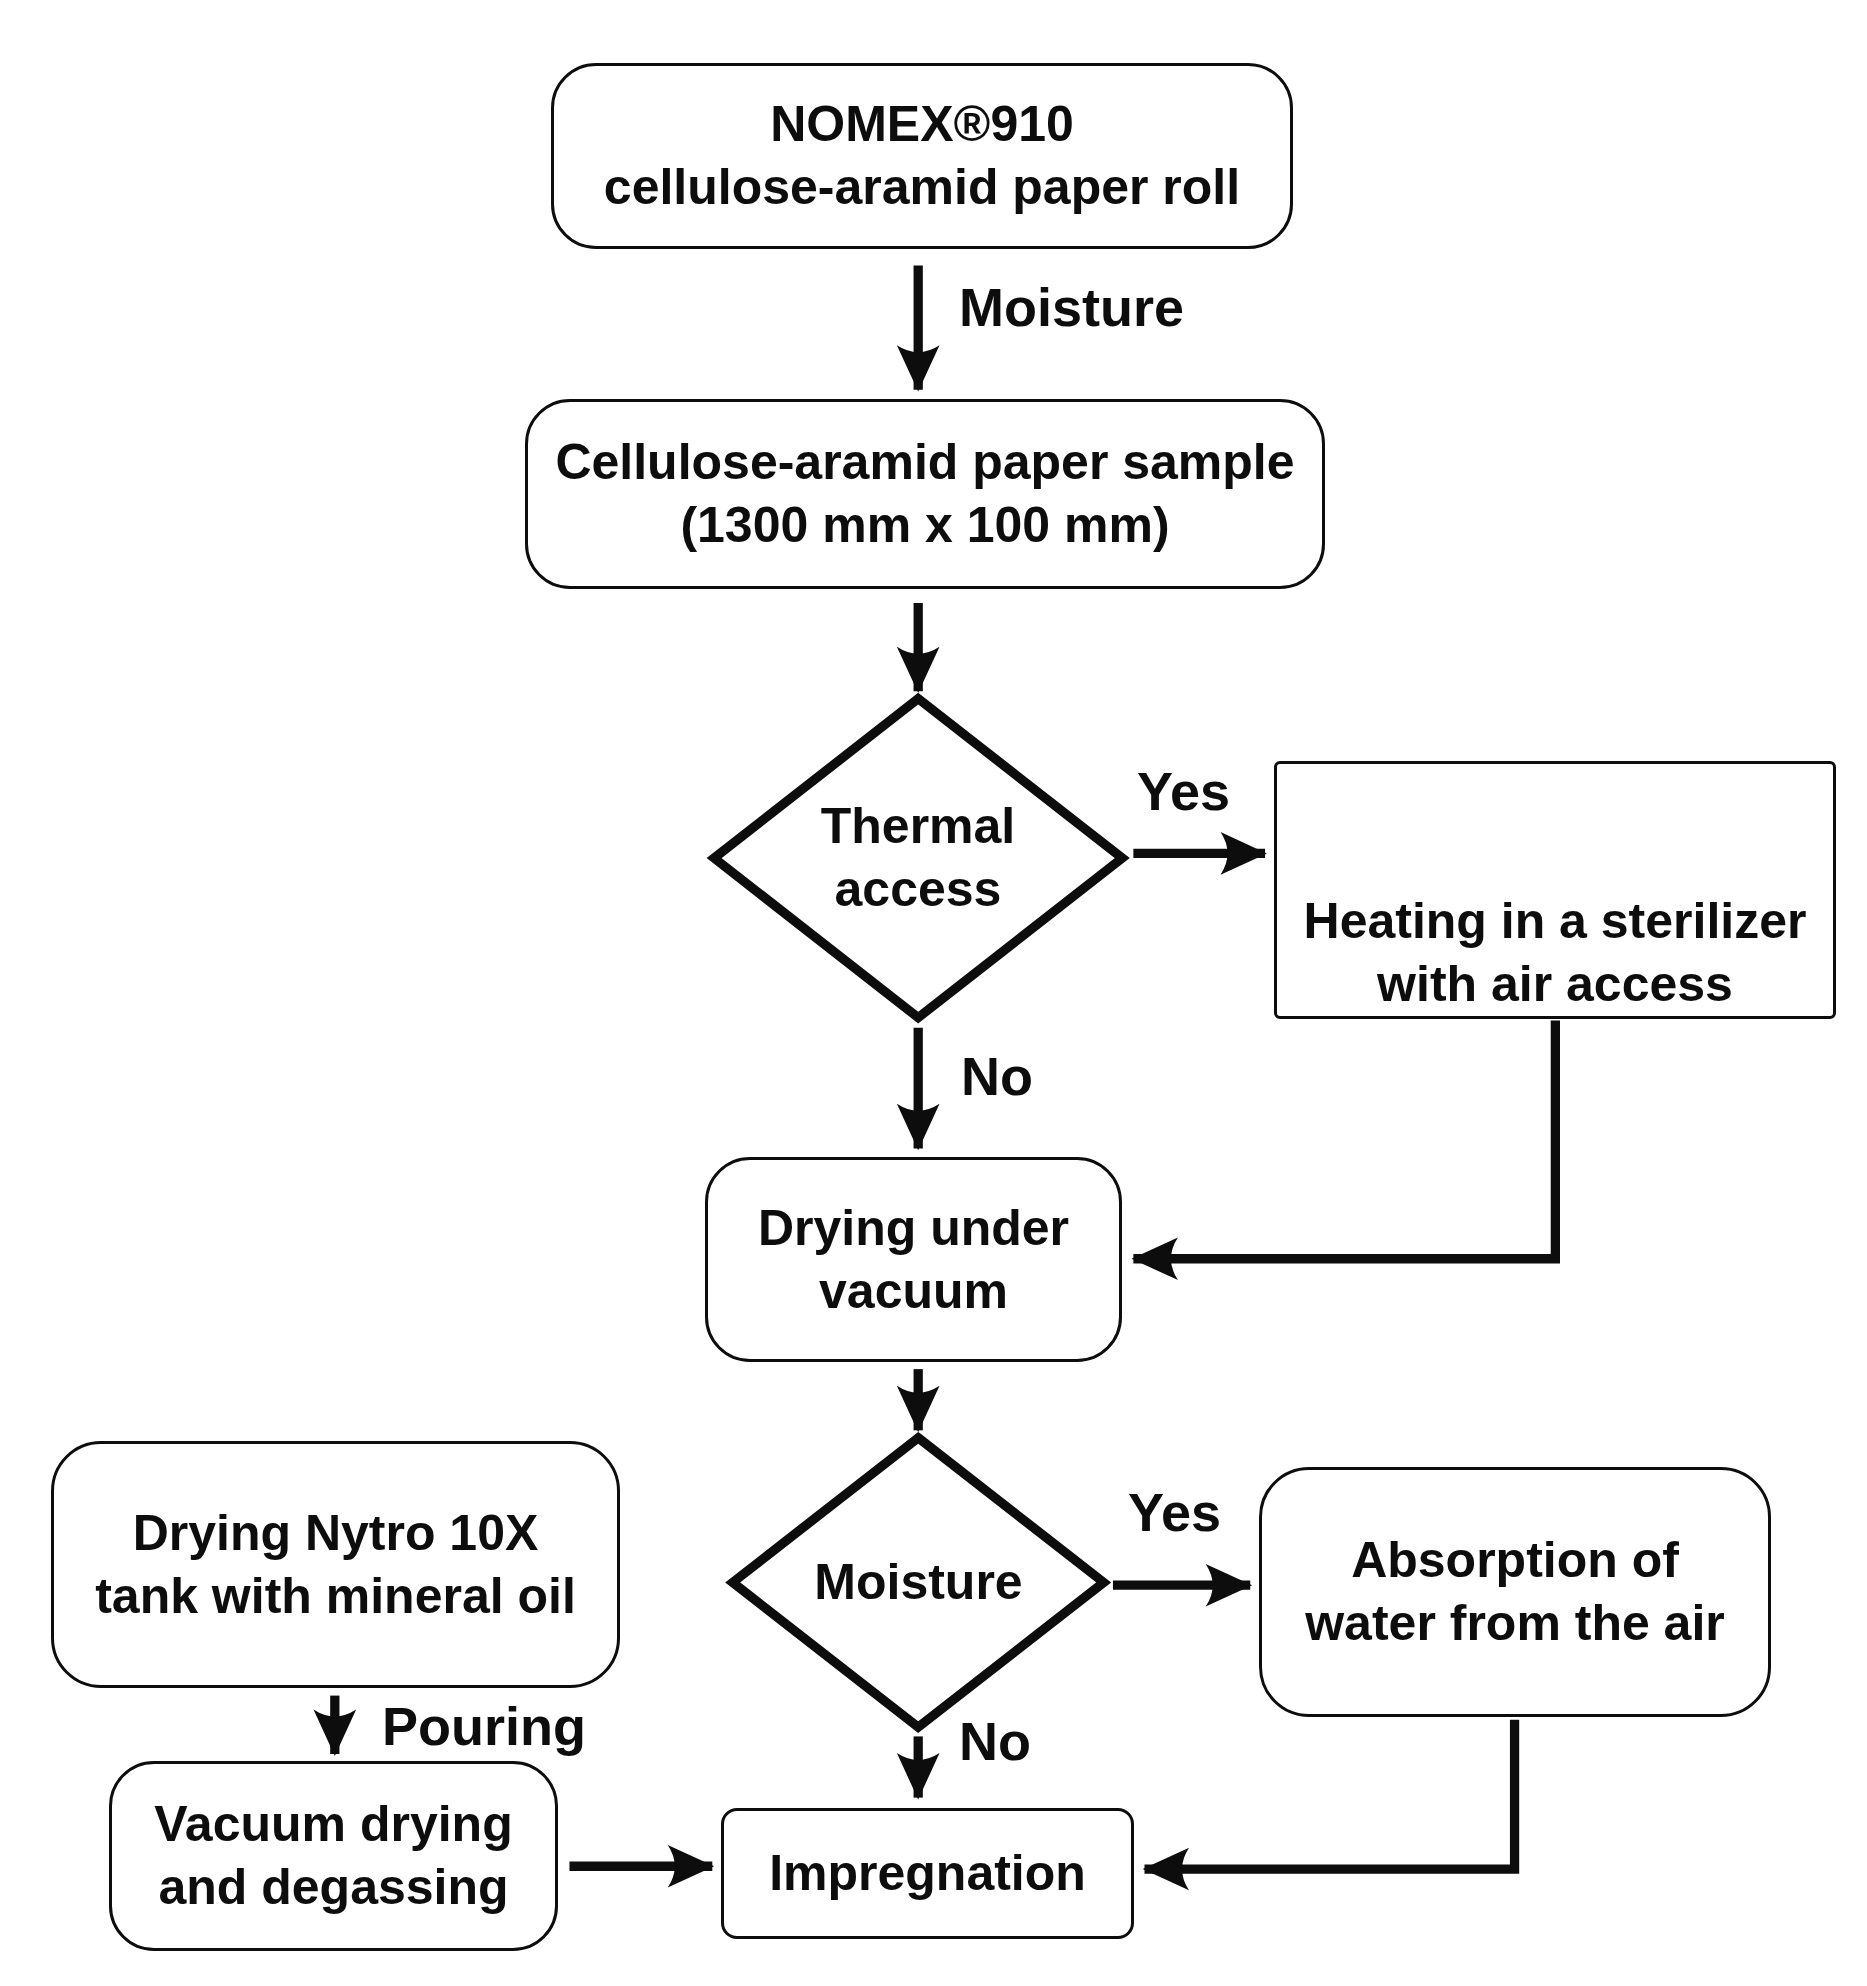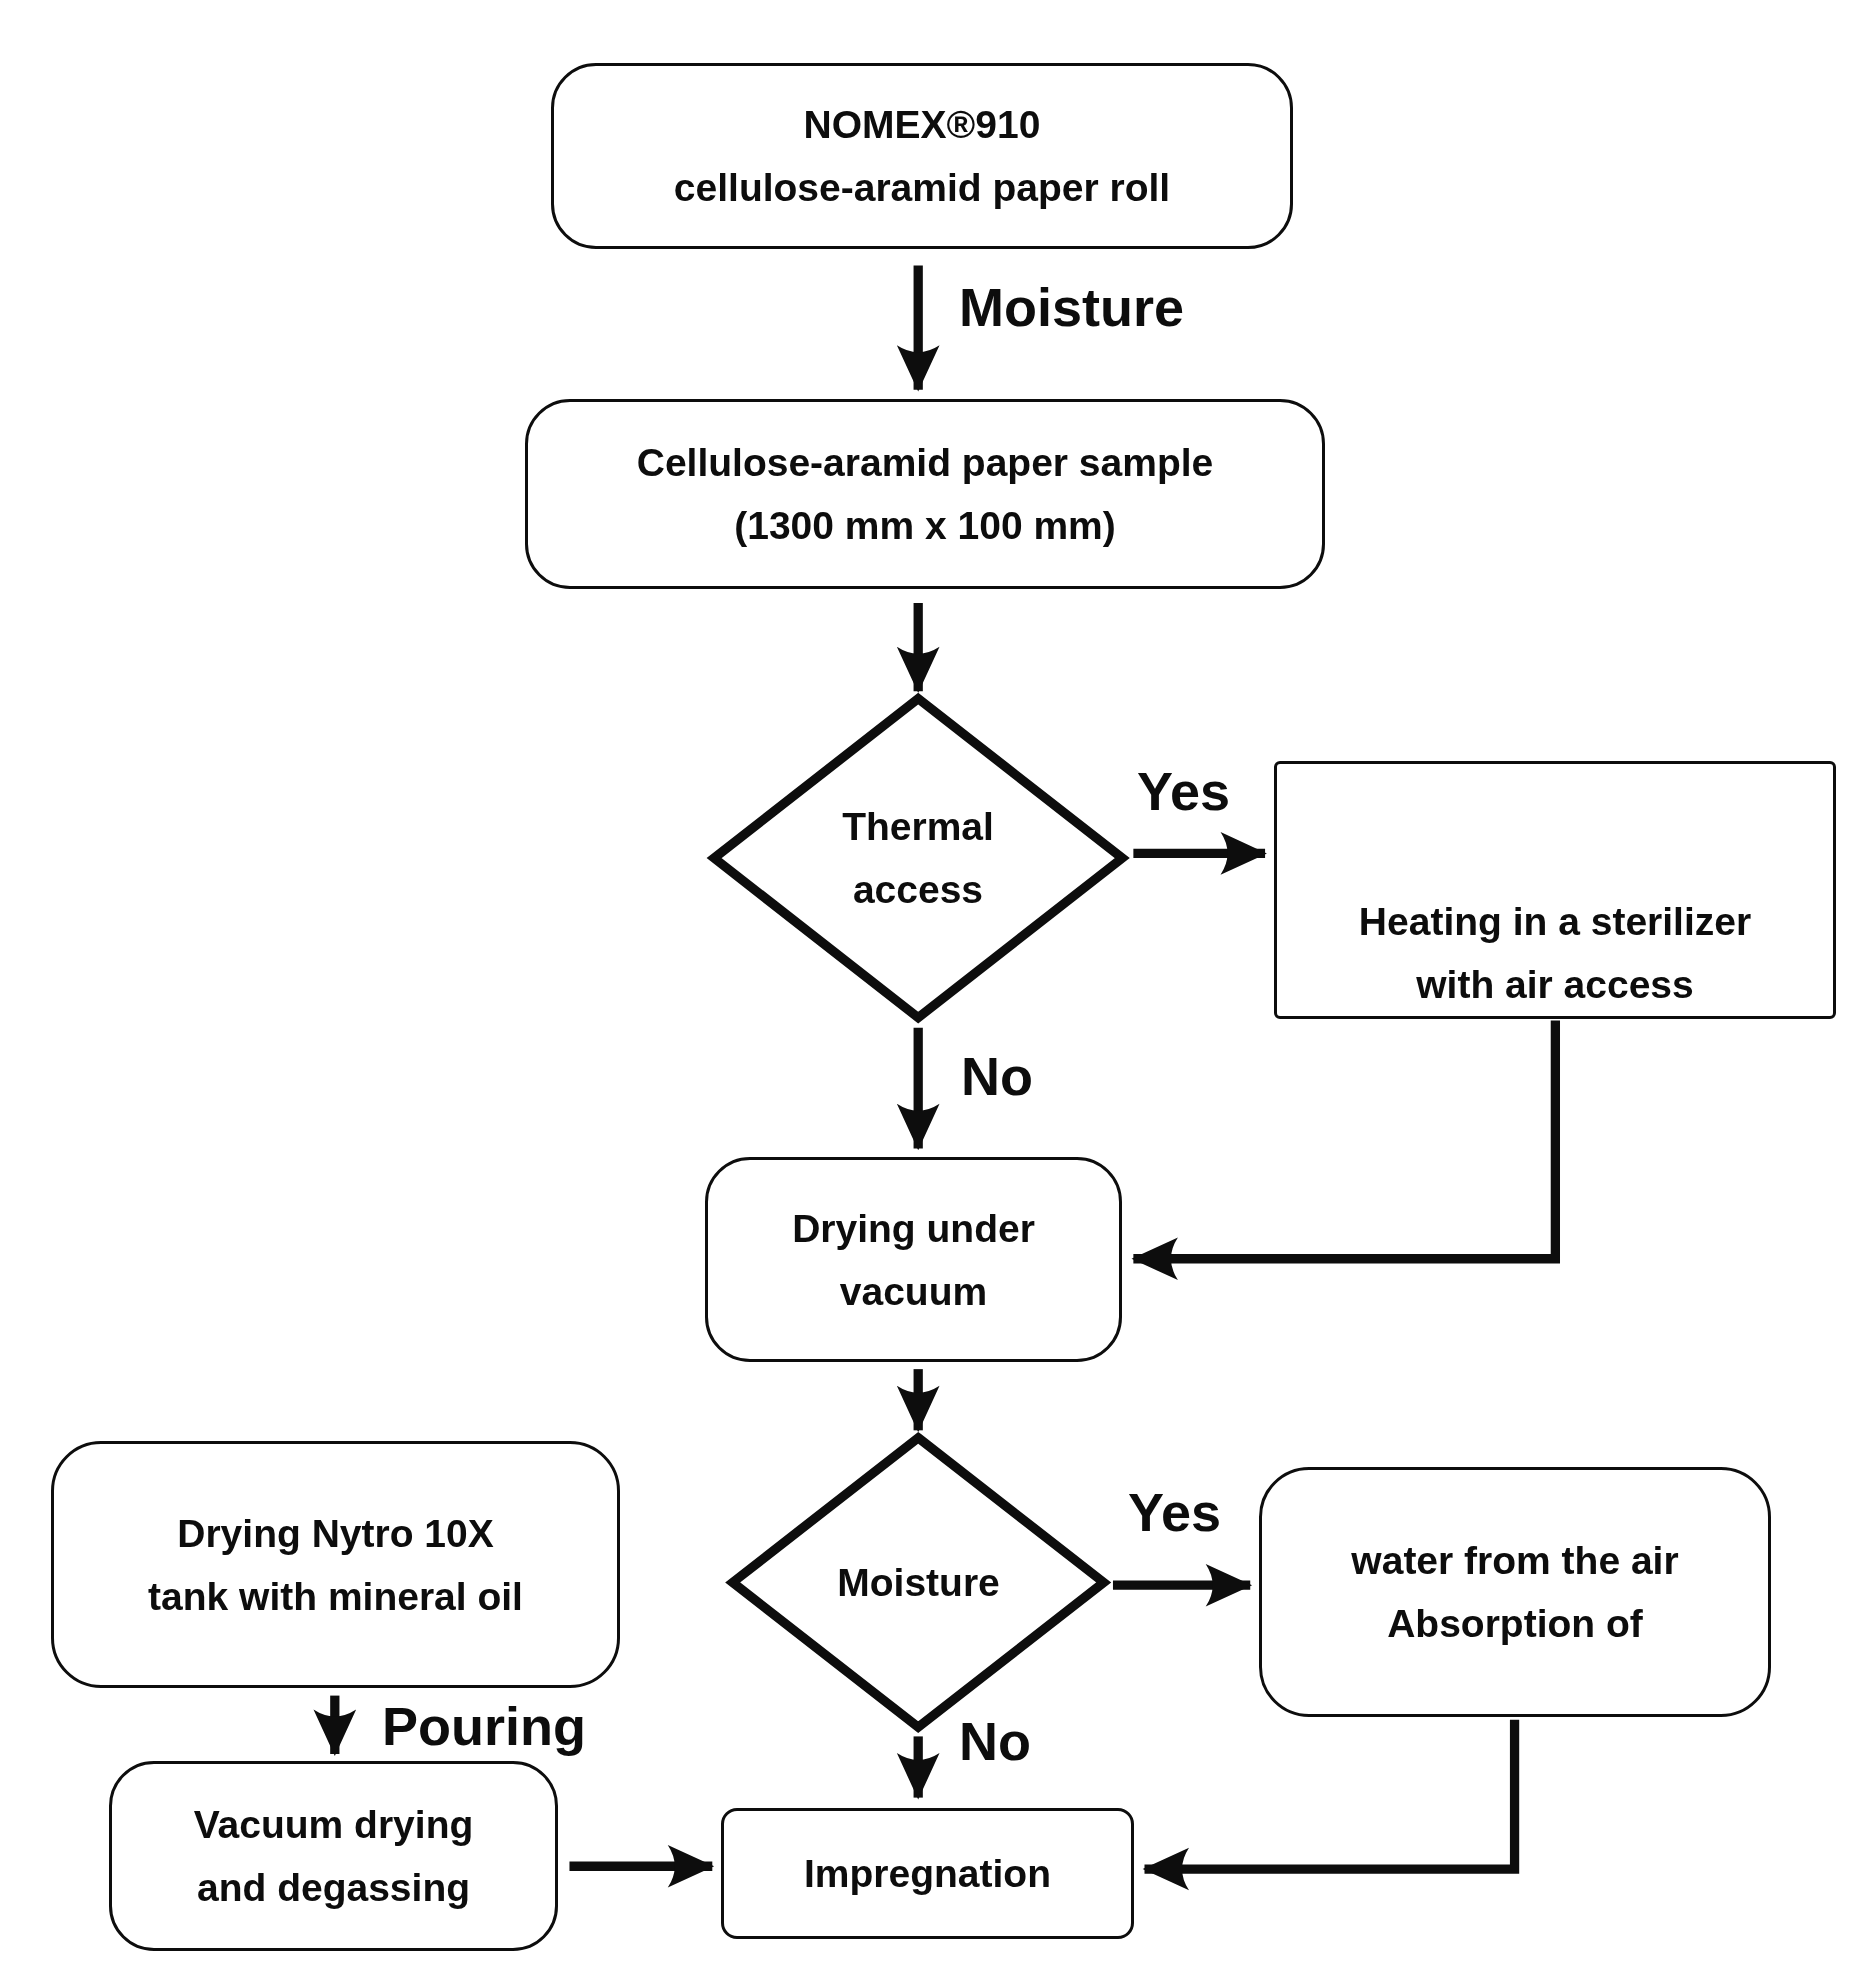--- a/index.html
+++ b/index.html
@@ -28,21 +28,21 @@
     border: 3.7px solid #0d0d0d;
     border-radius: 45px;
     background: #ffffff;
     display: flex;
     flex-direction: column;
     align-items: center;
     justify-content: center;
     text-align: center;
   }
   .nl {
-    font-size: 39px;
+    font-size: 50px;
     font-weight: 700;
     line-height: 63px;
     white-space: nowrap;
   }
   .diamond-label {
     position: absolute;
     display: flex;
     flex-direction: column;
     align-items: center;
     justify-content: center;
@@ -118,22 +118,22 @@
   <div class="node" style="left:705px; top:1157px; width:417px; height:205px;">
     <div class="nl">Drying under</div>
     <div class="nl">vacuum</div>
   </div>
 
   <div class="diamond-label" style="left:733px; top:1438px; width:371px; height:289px;">
     <div class="nl">Moisture</div>
   </div>
 
   <div class="node" style="left:1259px; top:1467px; width:512px; height:250px; border-radius:50px;">
+    <div class="nl">Absorption of</div>
     <div class="nl">water from the air</div>
-    <div class="nl">Absorption of</div>
   </div>
 
   <div class="node" style="left:51px; top:1441px; width:569px; height:247px; border-radius:50px;">
     <div class="nl">Drying Nytro 10X</div>
     <div class="nl">tank with mineral oil</div>
   </div>
 
   <div class="node" style="left:109px; top:1761px; width:449px; height:190px;">
     <div class="nl">Vacuum drying</div>
     <div class="nl">and degassing</div>

